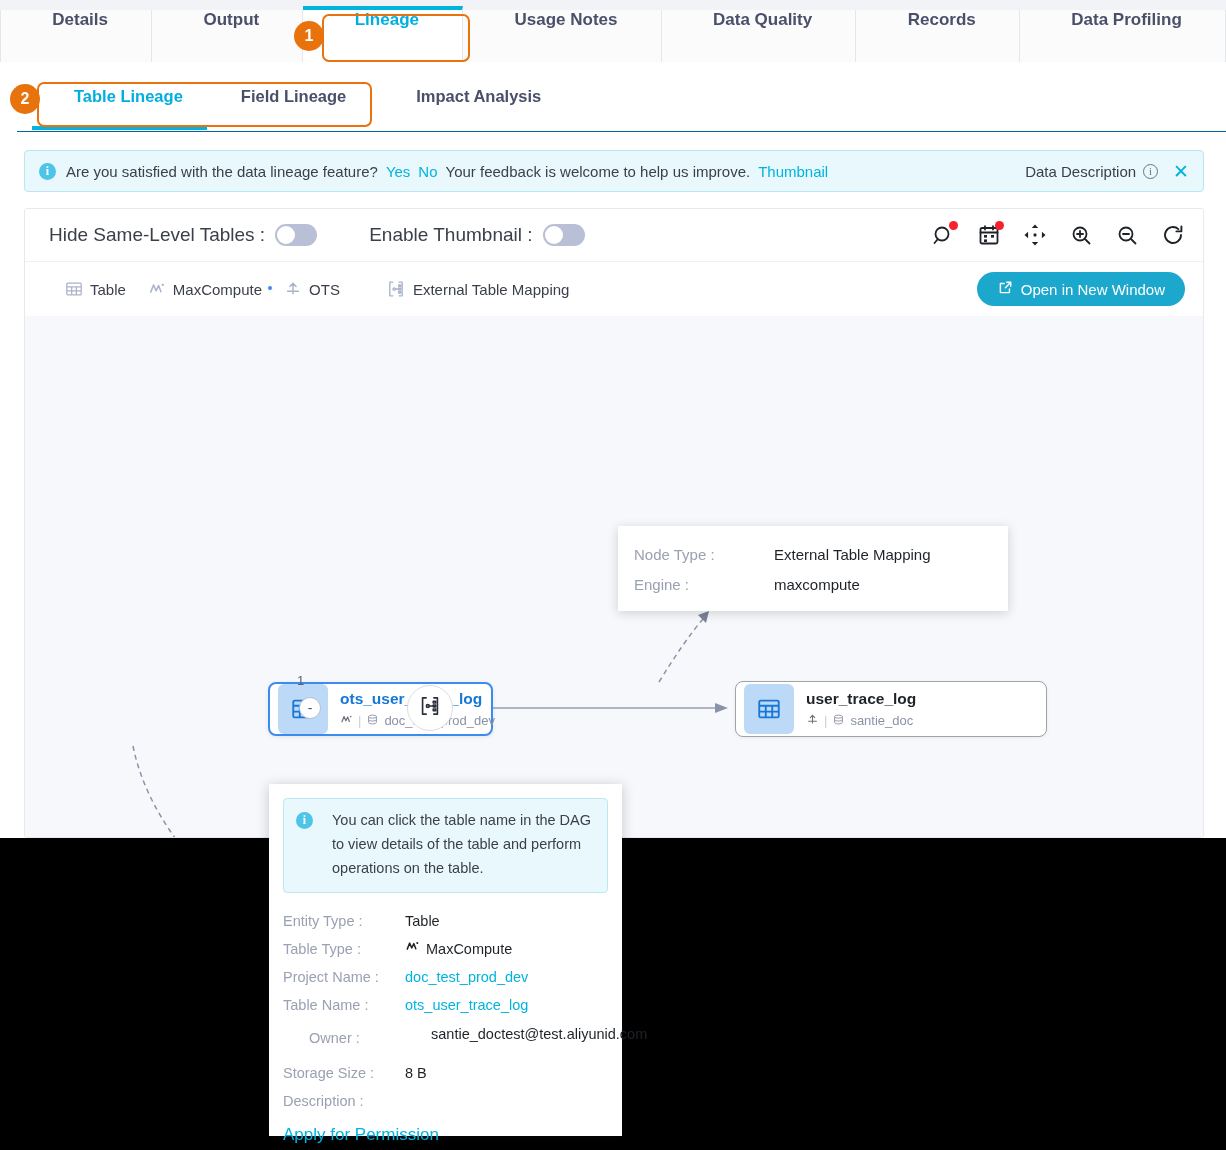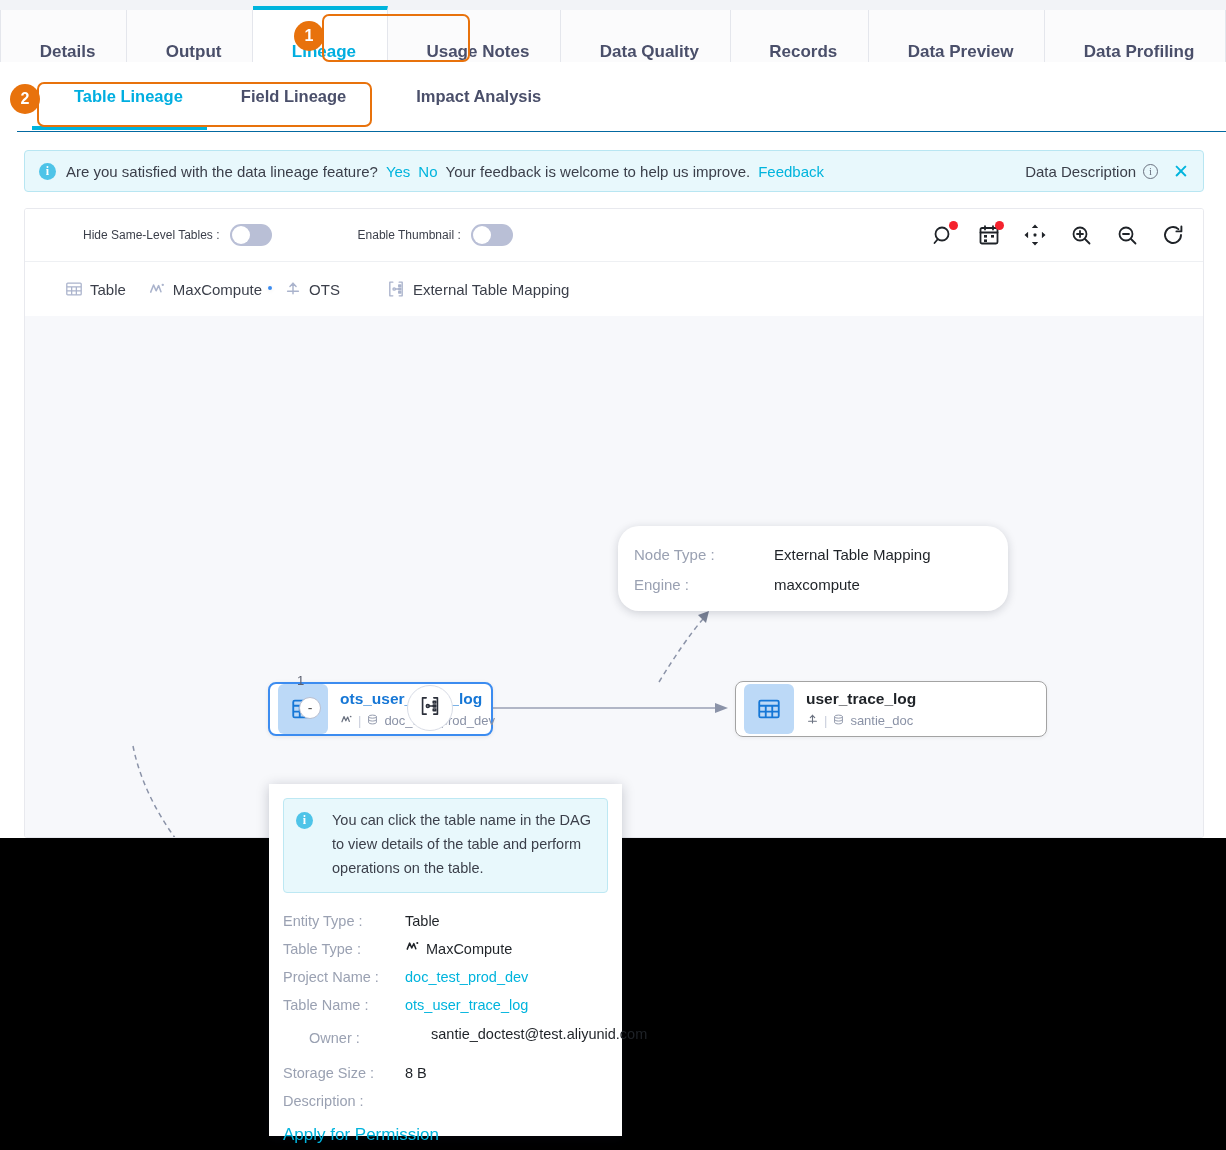--- a/index.html
+++ b/index.html
@@ -17,21 +17,21 @@
   .tabbar {
     position: absolute; left: 0; top: 0; width: 1226px; height: 62px;
     background: #f2f3f7;
     display: flex; align-items: flex-end;
   }
   .tab {
     flex: 1 1 auto;
     height: 52px;
     background: #fbfbfc;
     border-right: 1px solid #e4e6ec;
-    display: flex; align-items: flex-end; justify-content: center;
+    display: flex; align-items: flex-start; justify-content: center;
     font-size: 17px; font-weight: bold; color: #4a4f6a;
     cursor: pointer;
     position: relative;
     padding-left: 8px;
   }
   .tab:first-child { border-left: 1px solid #e4e6ec; }
   .tab.active {
     background: #ffffff;
     color: #00aee0;
     border-top: 4px solid #00b4dd;
@@ -122,21 +122,21 @@
     border-radius: 3px;
     overflow: hidden;
   }
   .ctrl-row {
     height: 53px;
     display: flex; align-items: center;
     padding: 0 18px 0 24px;
     background: #fff;
     border-bottom: 1px solid #eef0f3;
   }
-  .ctrl-label { font-size: 12px; color: #3b3f4a; margin-left: 34px; }
+  .ctrl-label { font-size: 19px; color: #3b3f4a; }
   .toggle {
     width: 42px; height: 22px; border-radius: 11px;
     background: #b9bfd6;
     position: relative; margin: 0 0 0 10px; cursor: pointer;
     flex: 0 0 auto;
   }
   .toggle .knob {
     position: absolute; left: 2px; top: 2px;
     width: 18px; height: 18px; border-radius: 50%;
     background: #fff;
@@ -275,23 +275,20 @@
   <div class="tab">
       <span>Usage Notes</span>
     </div>
   <div class="tab">
       <span>Data Quality</span>
     </div>
   <div class="tab">
       <span>Records</span>
     </div>
   <div class="tab">
-      <span>Data Preview</span>
-    </div>
-  <div class="tab">
       <span>Data Profiling</span>
     </div>
 </div>
 
 <div class="anno-box" style="left:322px; top:14px; width:148px; height:48px;"></div>
 <div class="anno-badge" style="left:294px; top:21px;">1</div>
 
 <div class="subtabs">
   <div class="subtab active" id="subtab-table">
       <span>Table Lineage</span>
@@ -307,21 +304,21 @@
 
 <div class="anno-box" style="left:37px; top:82px; width:335px; height:45px;"></div>
 <div class="anno-badge" style="left:10px; top:84px;">2</div>
 
 <div class="banner">
   <span class="info-circle">i</span>
   <span>Are you satisfied with the data lineage feature?</span>
   <span class="link-cyan" style="margin-left:8px;">Yes</span>
   <span class="link-cyan" style="margin-left:8px;">No</span>
   <span style="margin-left:8px;">Your feedback is welcome to help us improve.</span>
-  <span class="link-cyan" style="margin-left:8px;">Feedback</span>
+  <span class="link-cyan" style="margin-left:8px;">Thumbnail</span>
   <span class="banner-right">
     <span>Data Description</span>
     <span class="i-outline">i</span>
     <span class="close-x">✕</span>
   </span>
 </div>
 
 <div class="graph-panel">
 
   <div class="ctrl-row">
@@ -413,20 +410,30 @@
             <path d="M7.5 3.5H4.2v15h3.3M14.5 3.5h3.3v15h-3.3"></path>
             <circle cx="9" cy="11" r="1.3"></circle>
             <path d="M10.4 11h3.2"></path>
             <rect x="14" y="6.6" width="2.2" height="1.6"></rect>
             <rect x="14" y="10.2" width="2.2" height="1.6"></rect>
             <rect x="14" y="13.8" width="2.2" height="1.6"></rect>
           </svg>
       </span>
       <span>External Table Mapping</span>
     </span>
+    <button class="open-btn">
+      <span>
+        <svg width="16" height="16" viewBox="0 0 18 18" fill="none" stroke="#fff" stroke-width="1.6" stroke-linecap="round" stroke-linejoin="round">
+            <path d="M14 10v4.2H3.8V4h4.3"></path>
+            <path d="M11 2.6h4.4V7"></path>
+            <path d="M9.4 8.6 L15.2 2.8"></path>
+          </svg>
+      </span>
+      <span>Open in New Window</span>
+    </button>
   </div>
 
   <div class="canvas">
 
     <svg width="1178" height="521" style="position:absolute; left:0; top:0;">
 
       <line x1="245" y1="392" x2="274" y2="392" stroke="#9aa1b5" stroke-width="1.6"></line>
 
       <line x1="306" y1="392" x2="372" y2="392" stroke="#9aa1b5" stroke-width="1.6"></line>
       <polygon points="372,387 384,392 372,397" fill="#8b93a8"></polygon>
@@ -511,21 +518,21 @@
                 <ellipse cx="10" cy="5.6" rx="6" ry="2.4"></ellipse>
                 <path d="M4 5.6v8.8c0 1.3 2.7 2.4 6 2.4s6-1.1 6-2.4V5.6"></path>
                 <path d="M4 10c0 1.3 2.7 2.4 6 2.4s6-1.1 6-2.4"></path>
               </svg>
           </span>
           <span>santie_doc</span>
         </span>
       </span>
     </div>
 
-    <div class="tip-card" style="left:593px; top:210px; width:390px; height:85px; padding:14px 0 0 16px;border-radius:21px;">
+    <div class="tip-card" style="left:593px; top:210px; width:390px; height:85px; padding:14px 0 0 16px;">
       <div class="tip-row">
         <span class="tip-k">Node Type :</span>
         <span class="tip-v">External Table Mapping</span>
       </div>
       <div class="tip-row">
         <span class="tip-k">Engine :</span>
         <span class="tip-v">maxcompute</span>
       </div>
     </div>
 

